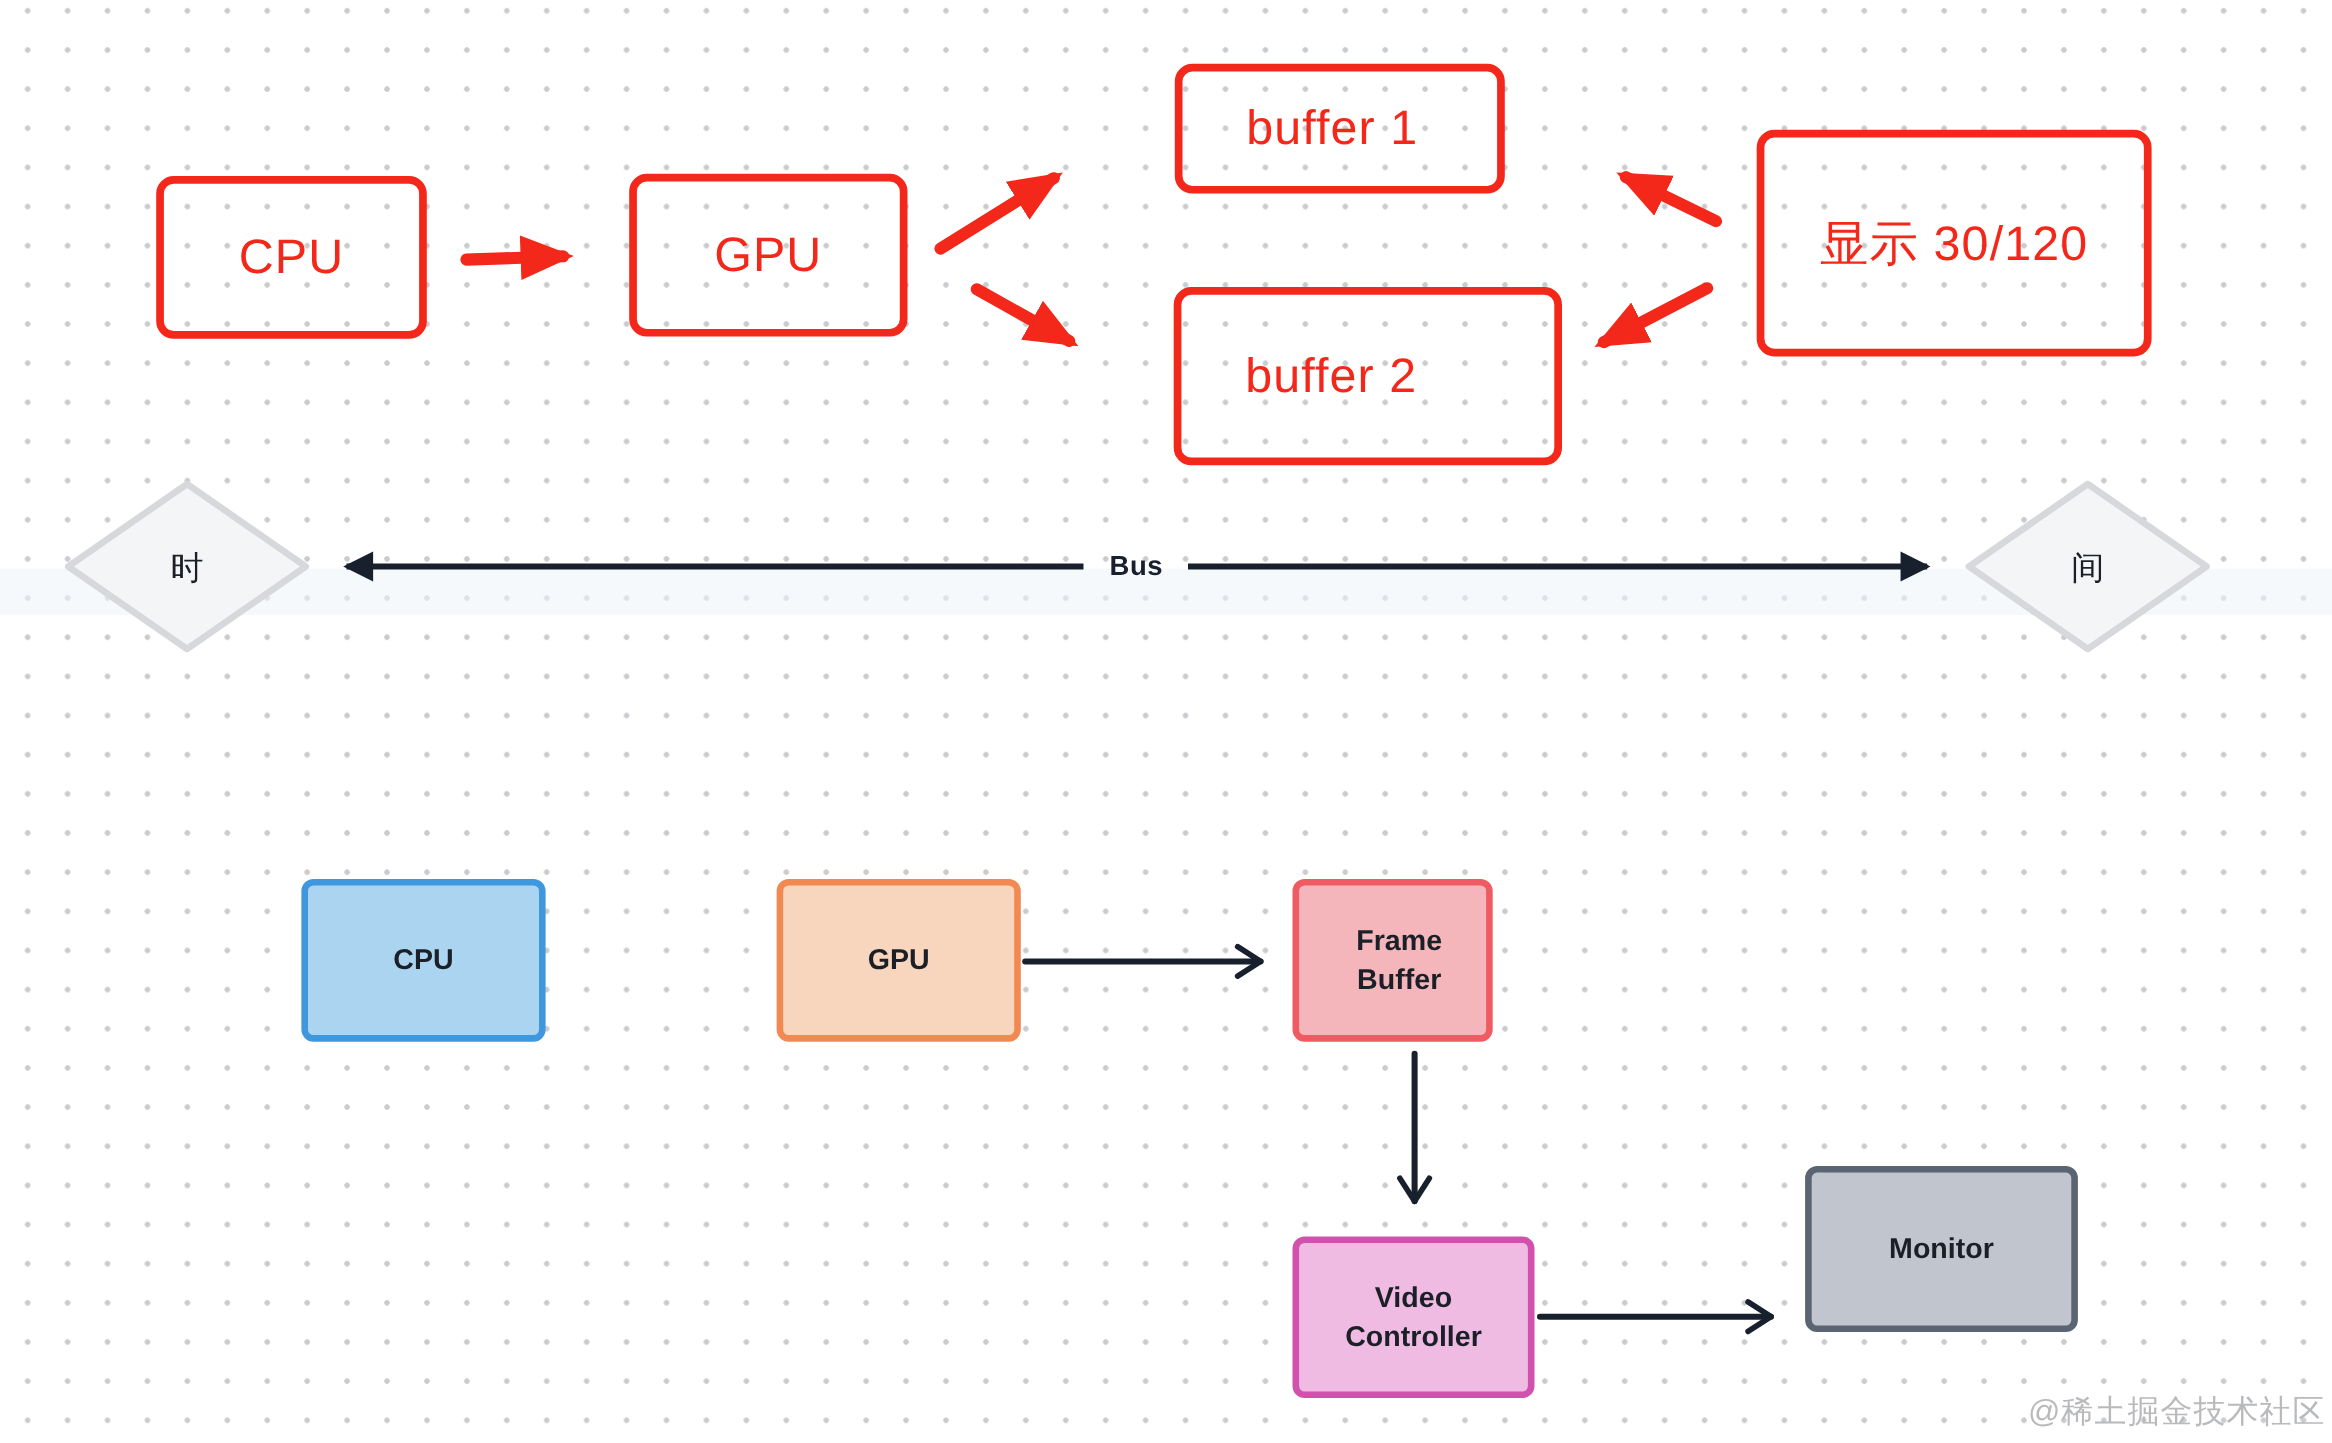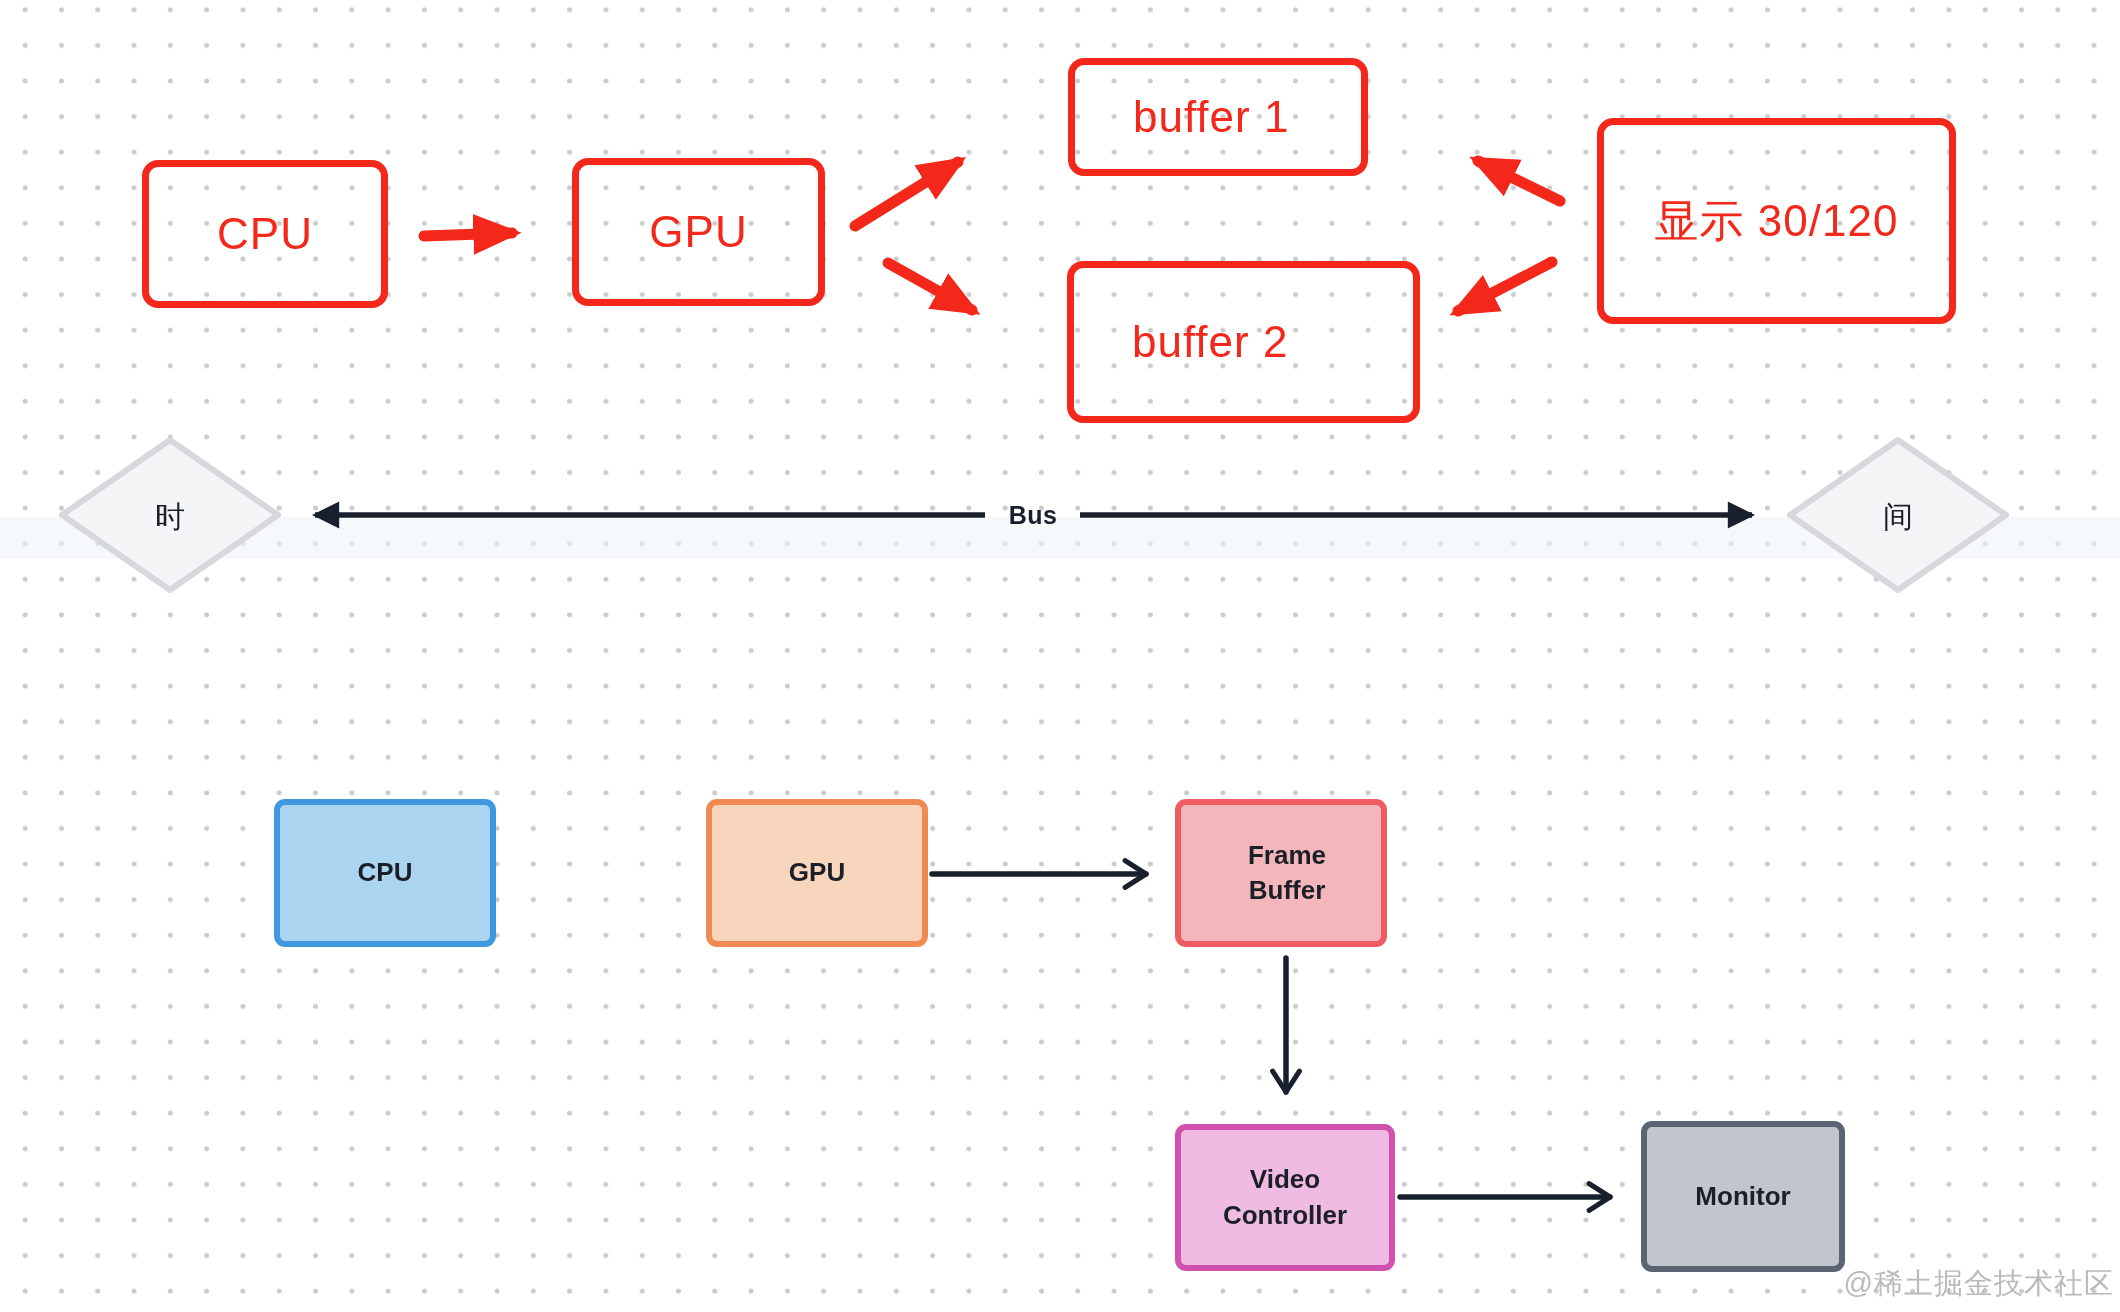--- a/index.html
+++ b/index.html
@@ -131,25 +131,25 @@
   <div class="diamond-label" style="left:170px;top:517px;">时</div>
   <div class="diamond-label" style="left:1898px;top:517px;">间</div>
   <div class="bus-label" style="left:1033px;top:515px;">Bus</div>
 
   <div class="cbox" id="n-cpu" style="left:274px;top:799px;width:222px;height:148px;">
     <span class="wrap">CPU</span>
   </div>
   <div class="cbox" id="n-gpu" style="left:706px;top:799px;width:222px;height:148px;">
     <span class="wrap">GPU</span>
   </div>
-  <div class="cbox" id="n-fb" style="left:1175px;top:799px;width:212px;height:148px;padding-left:12px;">
+  <div class="cbox" id="n-fb" style="left:1175px;top:799px;width:182px;height:148px;padding-left:12px;">
     <span class="wrap w120">Frame Buffer</span>
   </div>
   <div class="cbox" id="n-vc" style="left:1175px;top:1124px;width:220px;height:147px;">
     <span class="wrap w150">Video Controller</span>
   </div>
-  <div class="cbox" id="n-mon" style="left:1641px;top:1121px;width:204px;height:151px;">
+  <div class="cbox" id="n-mon" style="left:1641px;top:1060px;width:248px;height:151px;">
     <span class="wrap">Monitor</span>
   </div>
 
   <div class="watermark">@稀土掘金技术社区</div>
 
 </div>
 
 </body></html>

